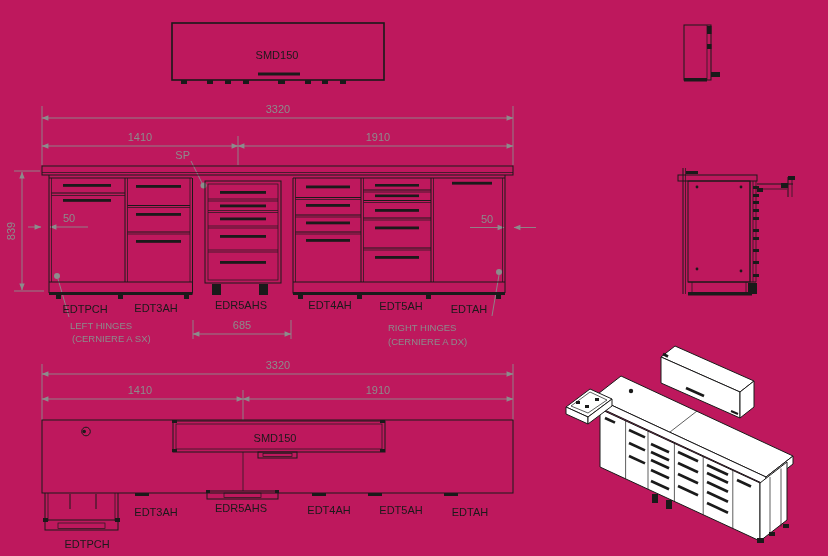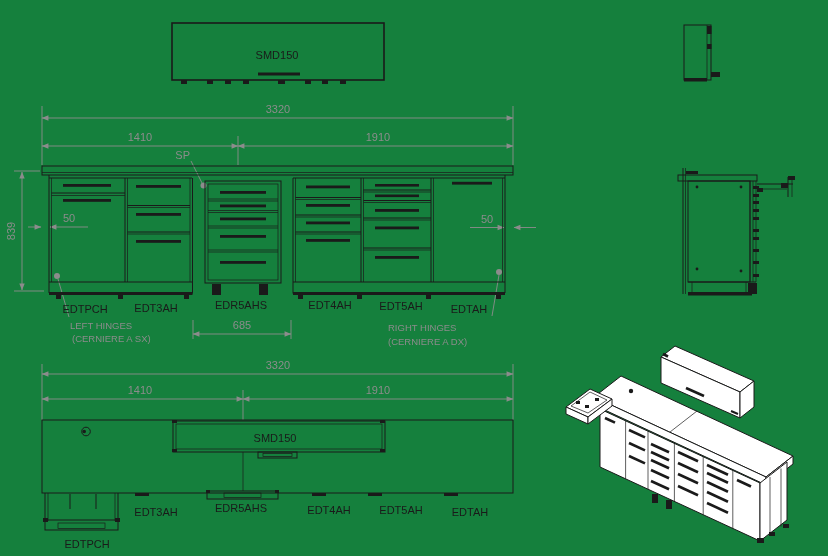--- a/index.html
+++ b/index.html
@@ -1,16 +1,16 @@
 <!DOCTYPE html>
 <html><head>
 <meta charset="utf-8">
 <style>
   html,body{margin:0;padding:0;background:#ffffff;}
-  .canvas{position:relative;width:828px;height:556px;background:#15803d;overflow:hidden;}
+  .canvas{position:relative;width:828px;height:556px;background:#be185d;overflow:hidden;}
   svg{display:block;}
   text{font-family:"Liberation Sans", sans-serif;}
   .code{font-size:11px;fill:#1a1a1a;}
   .dim{font-size:11px;fill:#8c8c8c;}
   .note{font-size:9.5px;fill:#8c8c8c;}
   .k{stroke:#1a1a1a;fill:none;stroke-width:1;}
   .kt{stroke:#1a1a1a;fill:none;stroke-width:0.7;}
   .k2{stroke:#1a1a1a;fill:none;stroke-width:1.6;}
   .kf{stroke:#1a1a1a;fill:#ffffff;stroke-width:1;}
   .g{stroke:#8c8c8c;fill:none;stroke-width:0.9;}

